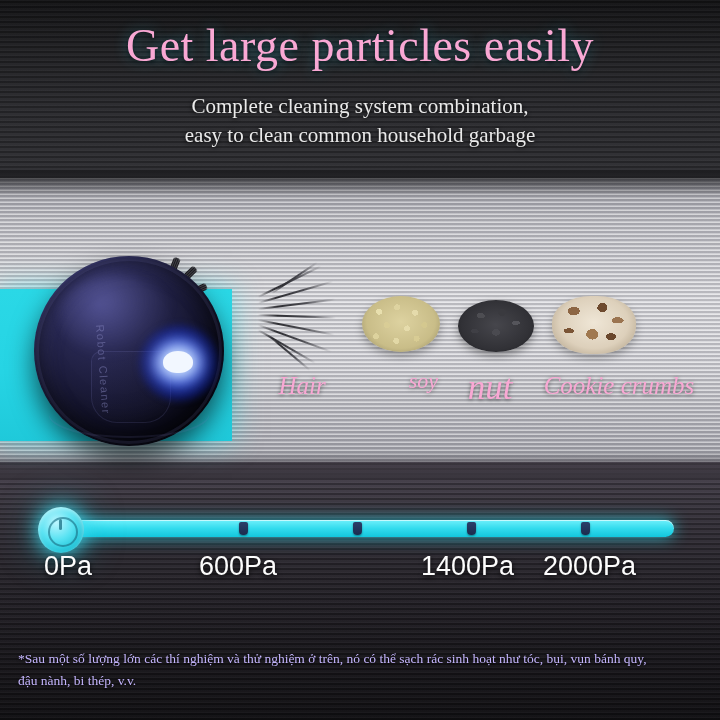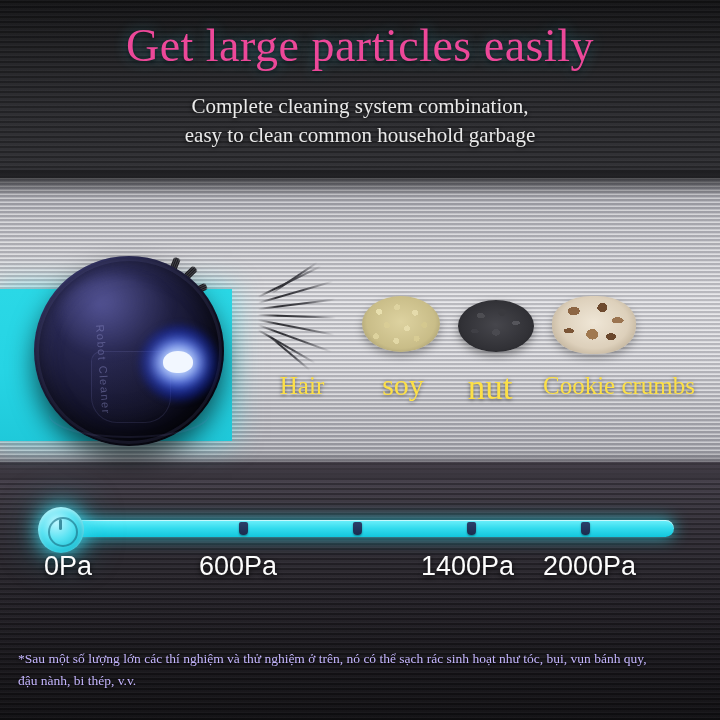--- a/index.html
+++ b/index.html
@@ -46,21 +46,21 @@
     background:linear-gradient(180deg,rgba(30,30,33,1) 0%,rgba(140,140,148,0) 100%);
   }
   .wood-blur-bot{
     top:452px;height:26px;
     background:linear-gradient(180deg,rgba(150,150,158,0) 0%,rgba(58,54,62,1) 100%);
   }
 
   
   .headline{
     position:absolute;left:0;top:22px;width:720px;text-align:center;
-    font-size:46px;line-height:1.05;color:#ec4899;letter-spacing:.5px;
+    font-size:46px;line-height:1.05;color:#f9a8d4;letter-spacing:.5px;
     text-shadow:0 0 14px rgba(60,200,225,.45),0 2px 5px rgba(0,0,0,.8);
   }
   .subline{
     position:absolute;left:0;top:92px;width:720px;text-align:center;
     color:#eaeaea;font-size:21px;line-height:1.38;
     text-shadow:0 1px 4px rgba(0,0,0,.9);
   }
   .subline div{white-space:nowrap;}
 
   
@@ -112,22 +112,22 @@
     background:radial-gradient(circle,rgba(120,160,255,.95) 0%,rgba(36,72,235,.80) 32%,
                rgba(18,40,190,.45) 58%,rgba(10,20,120,0) 78%);
     filter:blur(3px);
   }
   .led-core{
     position:absolute;left:141px;top:99px;width:30px;height:22px;
     border-radius:50% 50% 46% 46%;background:#f2f7ff;
     box-shadow:0 0 16px 7px rgba(205,225,255,.95);
   }
   .sample-label{
-    position:absolute;color:#fde047;text-align:center;
-    text-shadow:0 1px 4px rgba(0,0,0,.55);white-space:nowrap;
+    position:absolute;color:#f9a8d4;text-align:center;
+    text-shadow:0 1px 4px rgba(0,0,0,.55);white-space:nowrap;font-style:italic;
   }
   .hair-pile{
     position:absolute;left:258px;top:286px;width:92px;height:66px;
   }
   .hair-pile i{
     position:absolute;left:0;top:28px;width:78px;height:2px;border-radius:2px;
     background:linear-gradient(90deg,rgba(40,40,44,0),#2e2e33 25%,#4a4a50 60%,rgba(60,60,66,0));
     transform-origin:0 50%;filter:blur(.4px);
   }
   .soy-pile{
@@ -258,21 +258,21 @@
     <i style="transform:rotate(20deg);top:38px;"></i>
     <i style="transform:rotate(30deg) scaleX(.85);top:43px;"></i>
     <i style="transform:rotate(-34deg) scaleX(.7);top:6px;left:14px;"></i>
     <i style="transform:rotate(40deg) scaleX(.7);top:48px;left:10px;"></i>
   </div>
   <div class="soy-pile"></div>
   <div class="nut-pile"></div>
   <div class="crumb-pile"></div>
 
   <div class="sample-label" style="left:258px;top:372px;width:88px;font-size:25px;">Hair</div>
-  <div class="sample-label" style="left:360px;top:368px;width:86px;font-size:30px;">soy</div>
+  <div class="sample-label" style="left:352px;top:368px;width:86px;font-size:22px;text-align:right;">soy</div>
   <div class="sample-label" style="left:448px;top:368px;width:84px;font-size:35px;">nut</div>
   <div class="sample-label" style="left:528px;top:372px;width:182px;font-size:25px;">Cookie crumbs</div>
 
   <div class="slider">
     <div class="track"></div>
 
     <div class="tick" style="left:239px;"></div>
     <div class="tick" style="left:353px;"></div>
     <div class="tick" style="left:467px;"></div>
     <div class="tick" style="left:581px;"></div>

